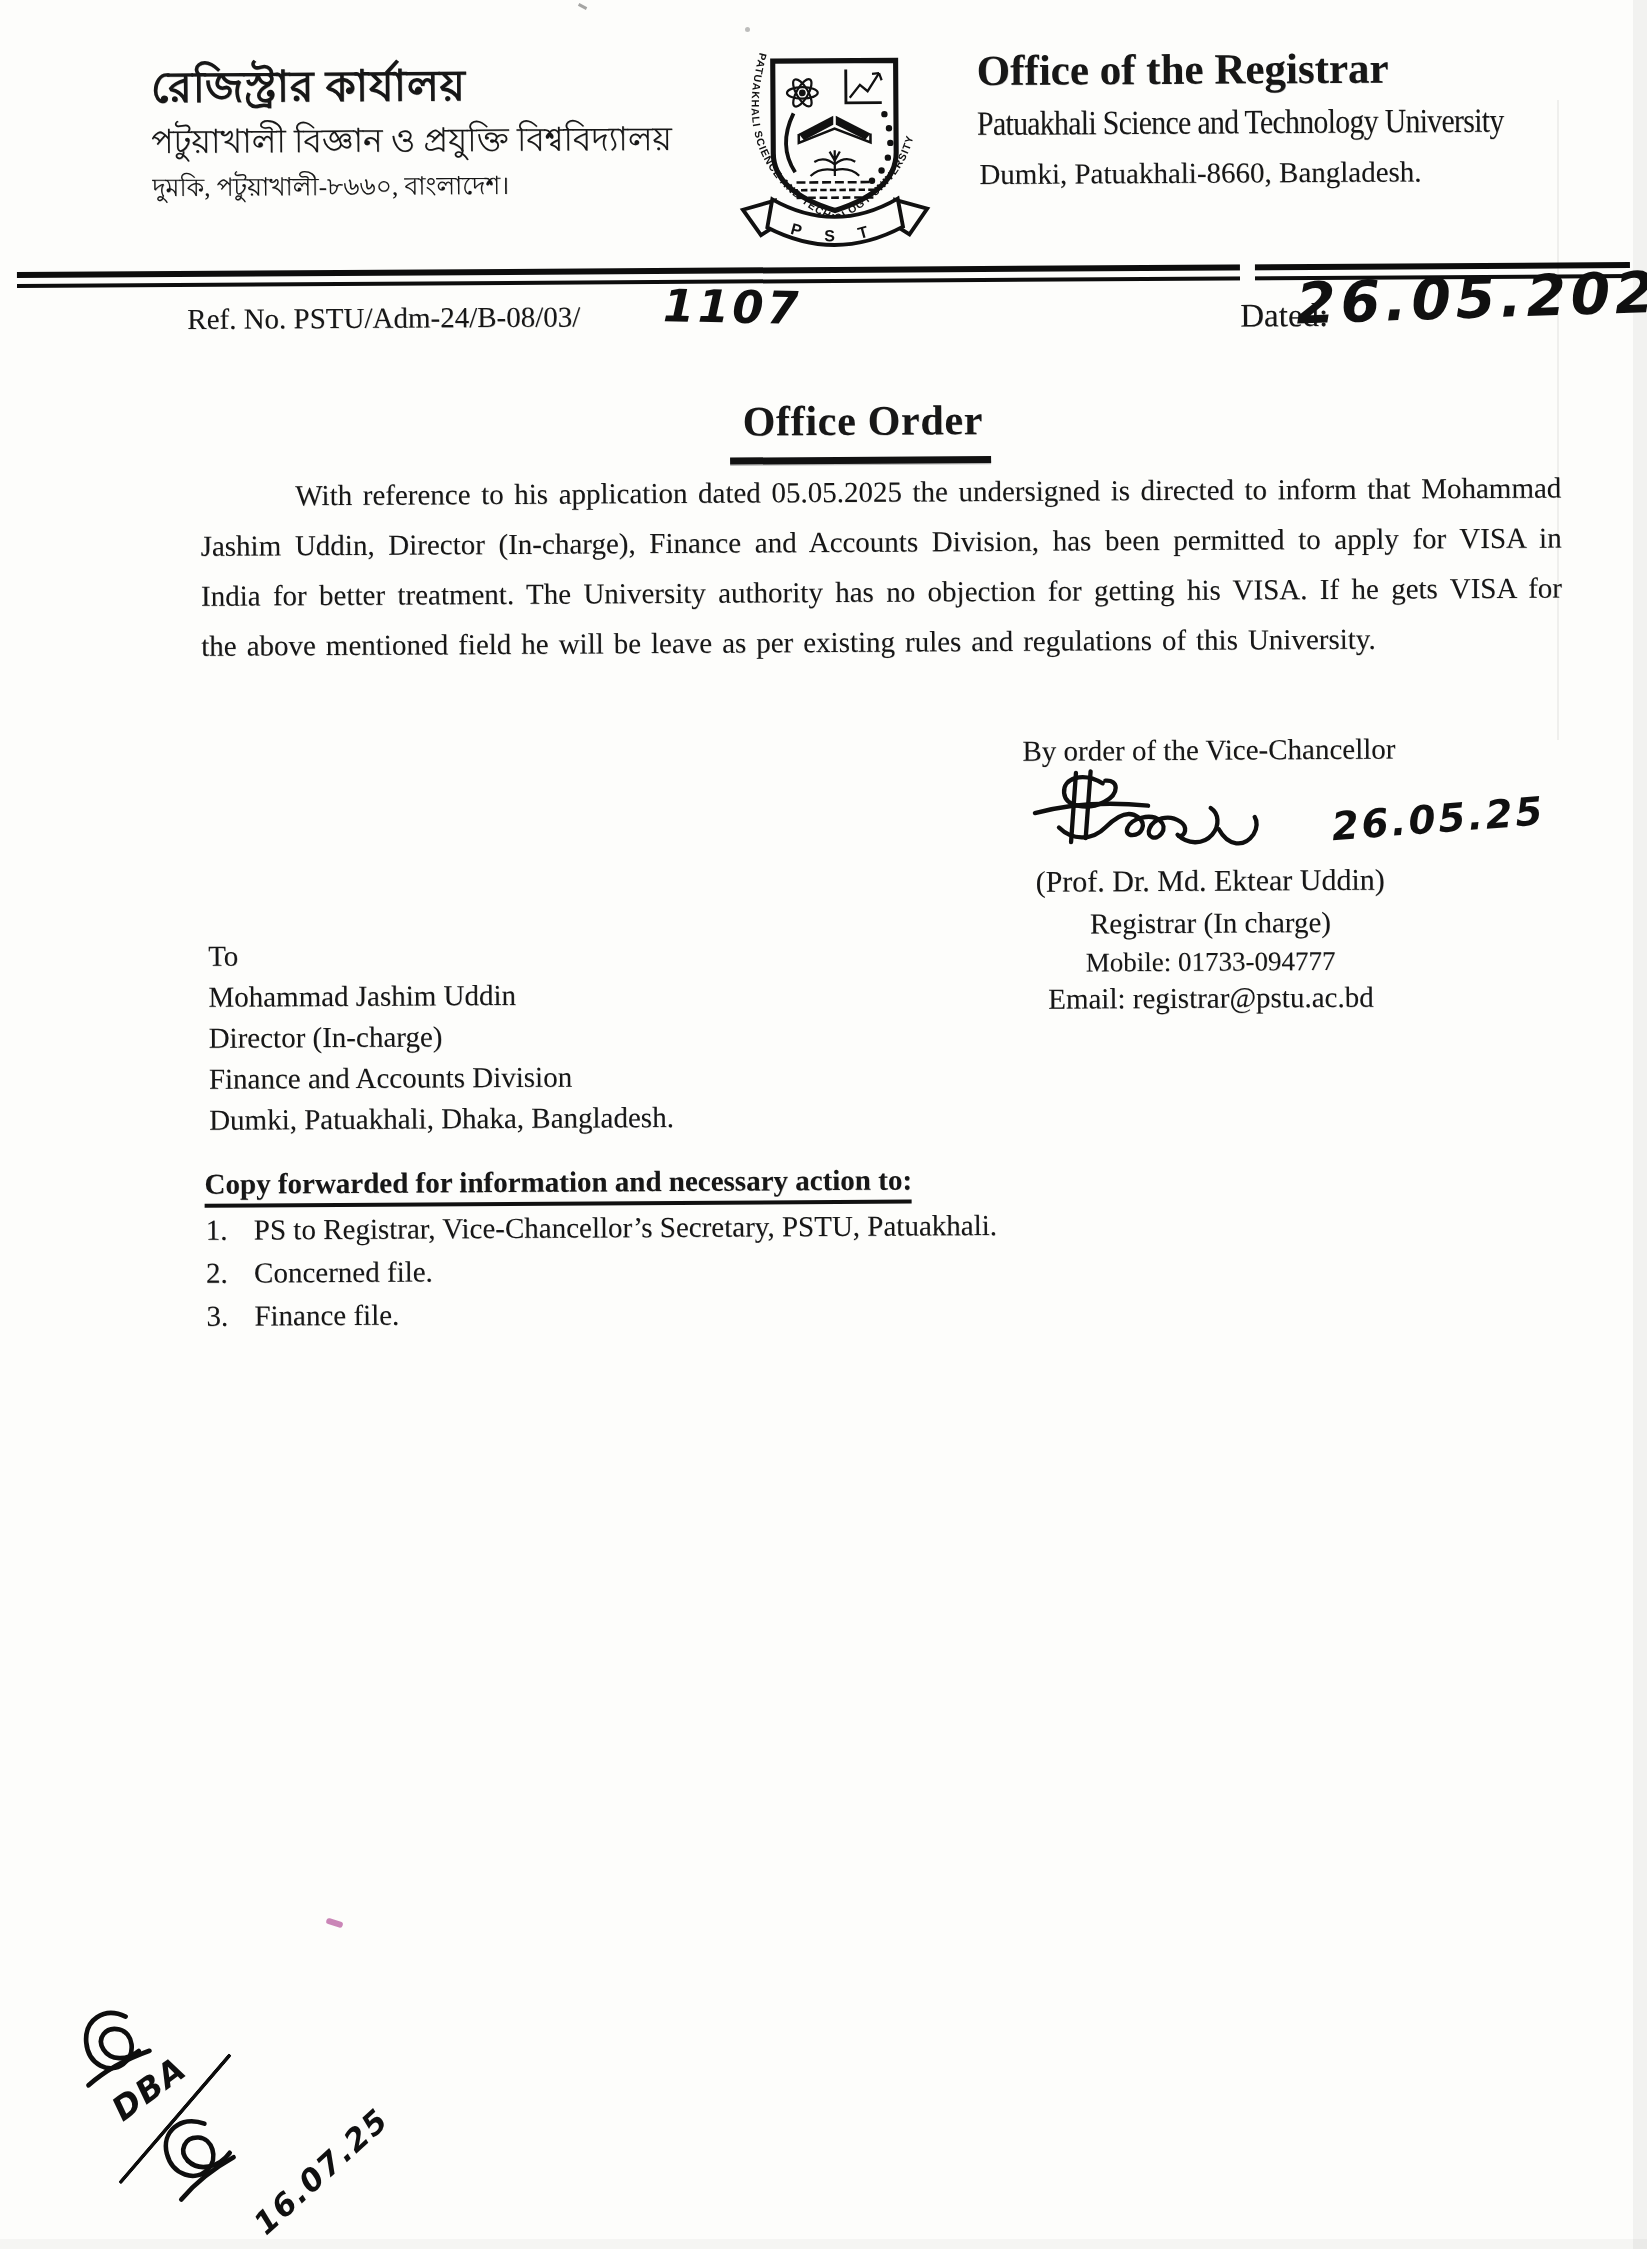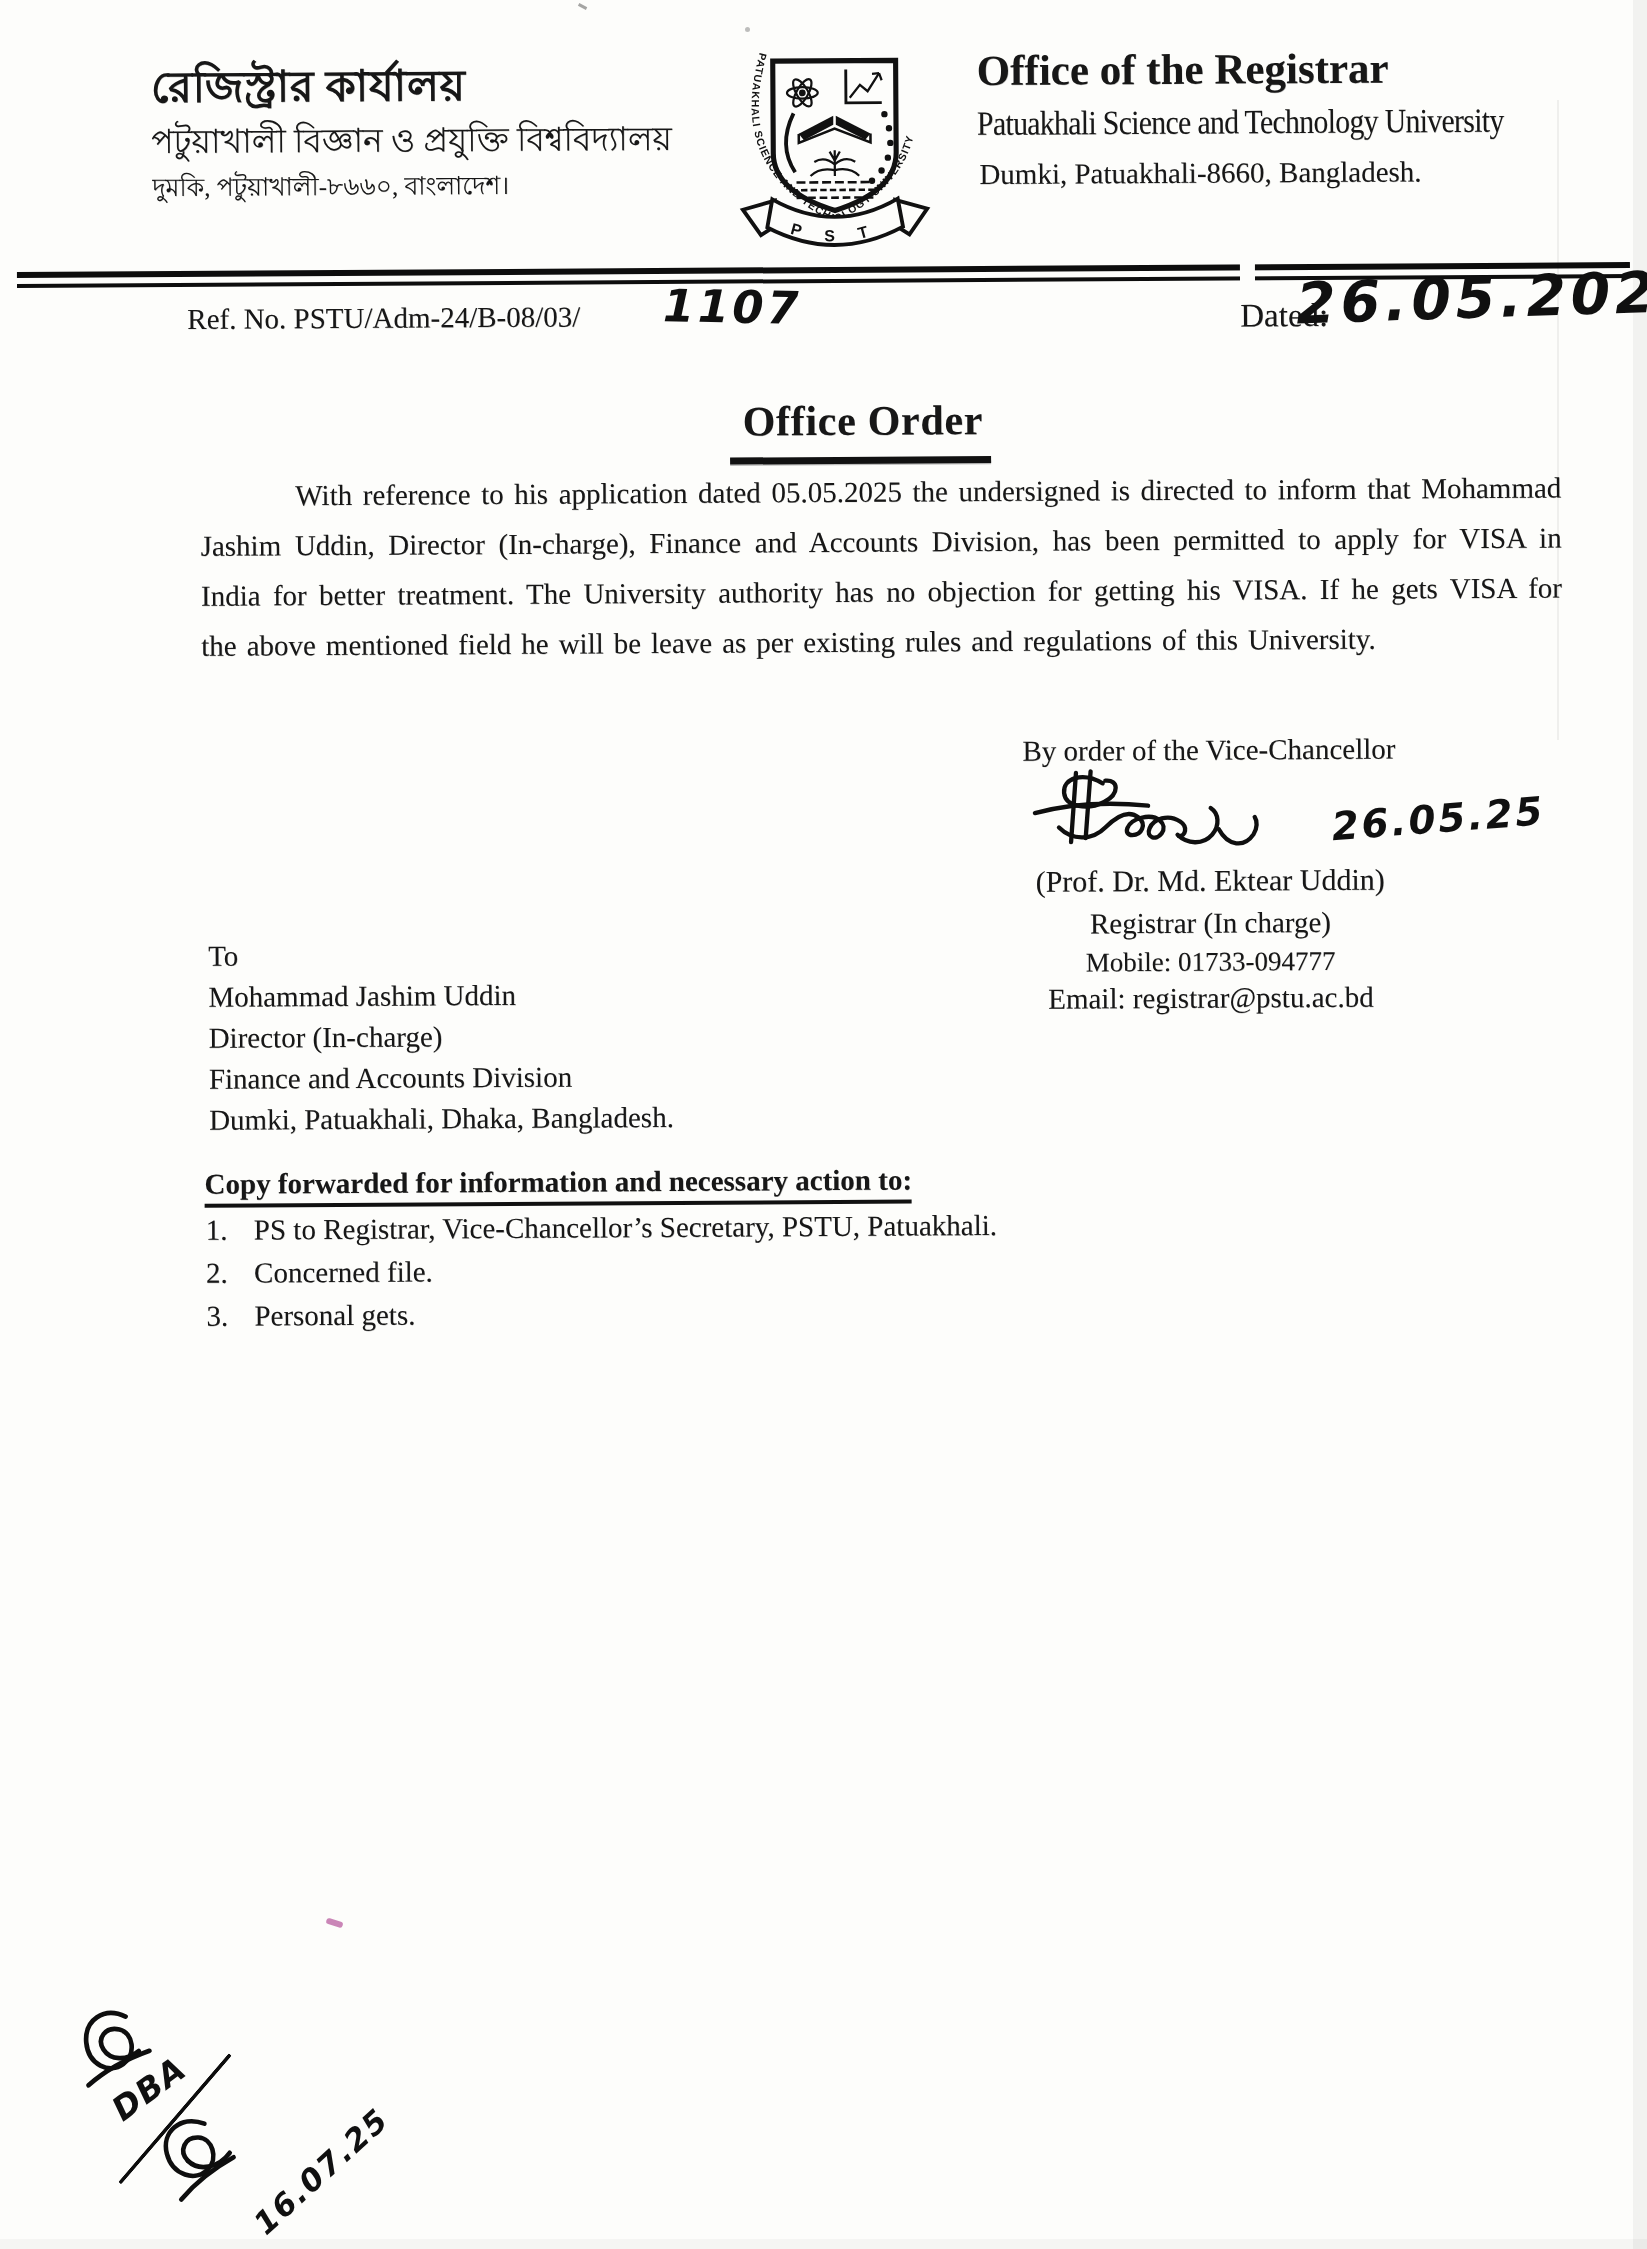--- a/index.html
+++ b/index.html
@@ -187,21 +187,21 @@
       <div class="print">Finance and Accounts Division</div>
       <div class="print">Dumki, Patuakhali, Dhaka, Bangladesh.</div>
     </div>
 
     <div class="abs copy-head print">Copy forwarded for information and necessary action to:</div>
     <div class="abs copy-item-num print" style="top:1210px;">1.</div>
     <div class="abs copy-item-text print" style="top:1210px;">PS to Registrar, Vice-Chancellor’s Secretary, PSTU, Patuakhali.</div>
     <div class="abs copy-item-num print" style="top:1253px;">2.</div>
     <div class="abs copy-item-text print" style="top:1253px;">Concerned file.</div>
     <div class="abs copy-item-num print" style="top:1296px;">3.</div>
-    <div class="abs copy-item-text print" style="top:1296px;">Personal gets.</div>
+    <div class="abs copy-item-text print" style="top:1296px;">Finance file.</div>
 
     <div class="abs sig1">
       <svg width="87" height="100" viewBox="0 0 130 150">
         <g fill="none" stroke="#0e0e0e" stroke-width="7" stroke-linecap="round">
           <path d="M84,22 C54,2 22,18 20,52 C18,86 48,104 70,92 C92,80 92,48 72,40 C52,32 36,48 44,66 C52,84 76,88 96,76"></path>
           <path d="M14,116 C44,96 82,84 112,78"></path>
         </g>
       </svg>
     </div>
     <div class="abs dba hand">DBA</div>

